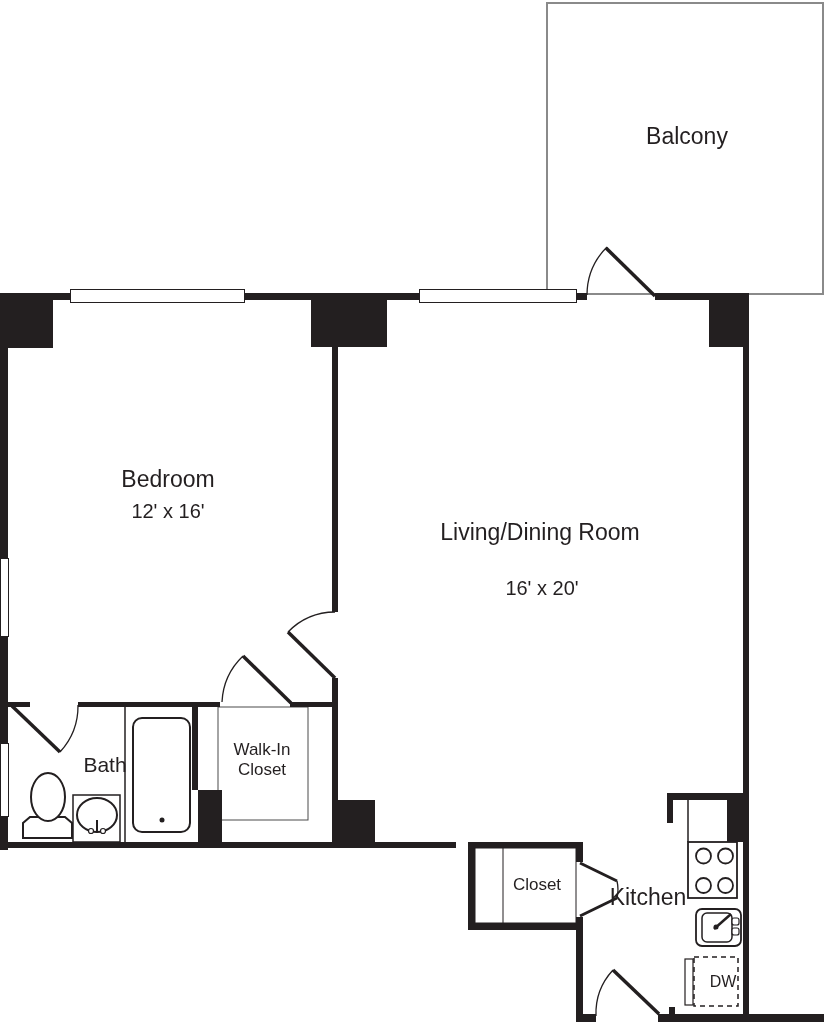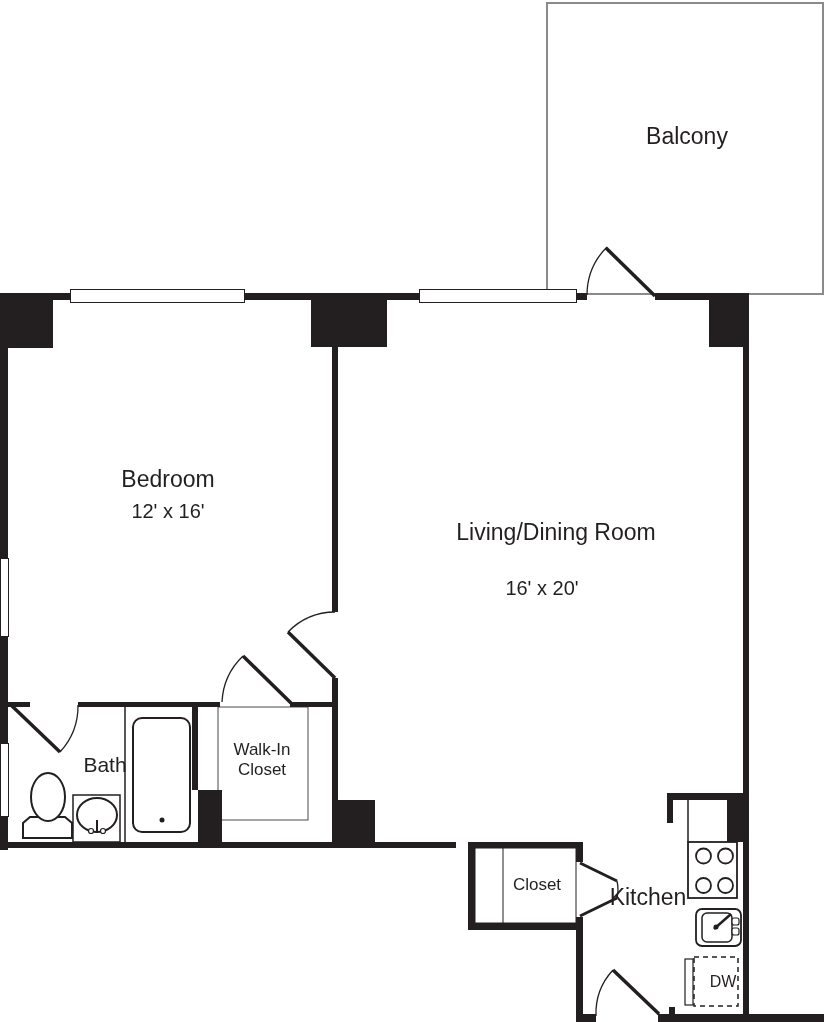--- a/index.html
+++ b/index.html
@@ -170,21 +170,21 @@
         <path d="M 613 970 A 64 64 0 0 0 596 1016" stroke-width="1.3"></path>
       </g>
     </g>
   </svg>
 
   <div class="lbl room" style="left:687px;top:136px;">Balcony</div>
 
   <div class="lbl room" style="left:168px;top:458px;margin-top:21px;">Bedroom</div>
   <div class="lbl dims" style="left:168px;top:511px;text-align:center;">12' x 16'</div>
 
-  <div class="lbl room" style="left:540px;top:532px;margin-left:16px;">Living/Dining Room</div>
+  <div class="lbl room" style="left:540px;top:532px;">Living/Dining Room</div>
   <div class="lbl dims" style="left:542px;top:588px;">16' x 20'</div>
 
   <div class="lbl bath" style="left:105px;top:765px;">Bath</div>
 
   <div class="lbl small" style="left:262px;top:760px;">
     <div>Walk-In</div>
     <div>Closet</div>
   </div>
 
   <div class="lbl small" style="left:537px;top:885px;">Closet</div>

